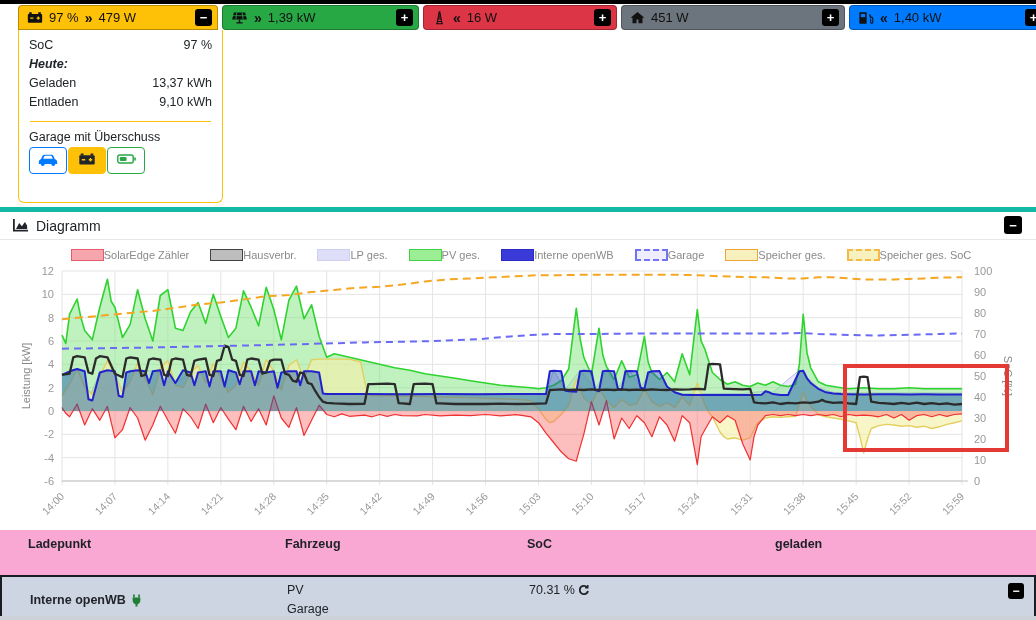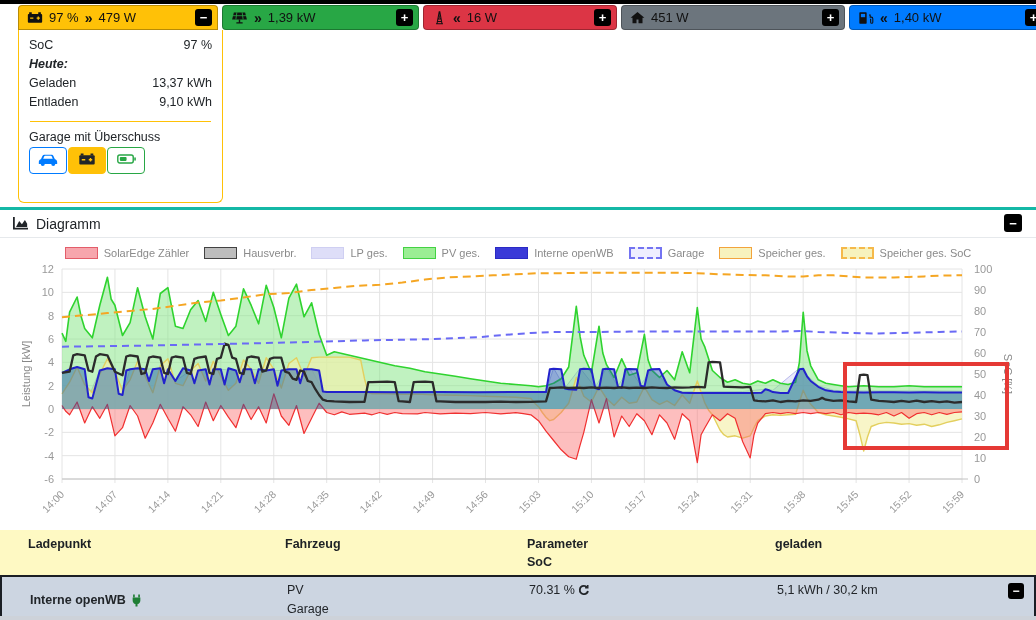--- a/index.html
+++ b/index.html
@@ -27,32 +27,32 @@
   .bpanel{position:absolute;left:18px;top:30px;width:205px;height:173px;background:#fff;
     border:1.5px solid #ffc107;border-top:none;border-radius:0 0 6px 6px;box-sizing:border-box;
     padding:6px 10px 6px 10px;font-size:12.5px;}
   .prow{display:flex;justify-content:space-between;line-height:19px;}
   .phead{font-weight:700;font-style:italic;line-height:19px;}
   .pdiv{border:none;border-top:1px solid #ffc107;margin:9px 1px 8px 1px;}
   .mode-btns{display:flex;gap:1px;margin-top:3px;}
   .mode-btn{width:38px;height:27px;border:1px solid;border-radius:4px;background:#fff;
     display:inline-flex;align-items:center;justify-content:center;padding:0;cursor:pointer;}
   
-  .dcard{position:absolute;left:0;top:207px;width:1036px;height:321px;background:#fff;border-top:3px solid #14b8a6;}
+  .dcard{position:absolute;left:0;top:207px;width:1036px;height:321px;background:#fff;border-top:5px solid #14b8a6;}
   .dhead{height:27px;display:flex;align-items:center;gap:7px;padding-left:12px;font-size:14px;
     border-bottom:1px solid #e6e9ec;position:relative;}
   .dhead .sq{position:absolute;right:14px;top:4px;width:18px;height:18px;}
   .legend{display:flex;justify-content:center;align-items:center;gap:15px;margin-top:9px;
     font-size:11px;color:#8a8a8a;}
-  .leg-item{display:flex;gap:6px;cursor:pointer;}
+  .leg-item{display:flex;gap:0;cursor:pointer;margin-left:6px;}
   .leg-box{width:33px;height:12px;box-sizing:border-box;}
   #chart-svg{position:absolute;left:0;top:43px;}
   
   .tbl{position:absolute;left:0;top:530px;width:1036px;font-size:12.5px;}
-  .thead{background:#fef9c3;color:#1d2125;font-weight:700;display:grid;
+  .thead{background:#f9a8d4;color:#1d2125;font-weight:700;display:grid;
     grid-template-columns:257px 242px 248px 1fr;min-height:45px;align-items:start;box-sizing:border-box;padding:5px 0 4px 0;}
   .thead .cell{padding-left:28px;line-height:18px;}
   .trow{background:#ccd5e1;border:2px solid #1a1e24;display:grid;
     grid-template-columns:257px 242px 248px 1fr;min-height:37px;position:relative;box-sizing:border-box;padding:4px 0 4px 0;}
   .trow .cell{padding-left:28px;line-height:19px;}
   .trow .name{font-weight:700;display:flex;align-items:center;gap:5px;}
   .trow .sq{position:absolute;right:10px;top:6px;width:16px;height:16px;font-size:12px;}
   .circ1{display:inline-flex;align-items:center;justify-content:center;width:12px;height:12px;
     border:1.2px solid #212529;border-radius:50%;font-size:8.5px;font-weight:700;vertical-align:-1px;margin:0 2px;}
   .refresh{display:inline-flex;vertical-align:-2px;margin-left:3px;color:#212529;}
@@ -303,21 +303,20 @@
     </svg>
 </div>
 
 <div class="tbl">
   <div class="thead">
     <div class="cell">Ladepunkt</div>
     <div class="cell">
       <div>Fahrzeug</div>
     </div>
     <div class="cell">
-      <div>Parameter</div>
       <div>SoC</div>
     </div>
     <div class="cell">geladen</div>
   </div>
   <div class="trow">
     <div class="cell name">
       <span>Interne openWB</span>
       <span class="plug">
         <svg width="11" height="13" viewBox="0 0 12 14">
             <path d="M3.2 0.5v3.2M8.8 0.5v3.2" stroke="currentColor" stroke-width="1.8" fill="none"></path>
@@ -332,20 +331,17 @@
     <div class="cell">
       <div>
         <span>70.31 %</span><span class="refresh">
           <svg width="12" height="12" viewBox="0 0 14 14" fill="none" stroke="currentColor" stroke-width="2.1">
               <path d="M11.6 8.2A4.8 4.8 0 116.9 2.2c1.6 0 3 .7 3.9 1.9"></path>
               <path d="M11.4 1.2v3.1H8.3" stroke-width="1.7"></path>
             </svg>
         </span>
       </div>
     </div>
-    <div class="cell">
-      <span>5,1 kWh / 30,2 km</span>
-    </div>
     <button class="sq">−</button>
   </div>
 </div>
 
 <div class="bottom-strip"></div>
 
 </body></html>

